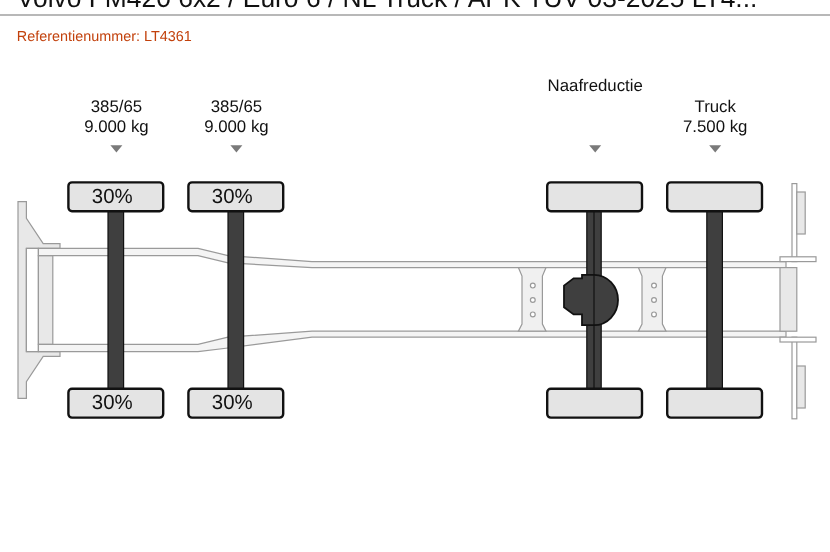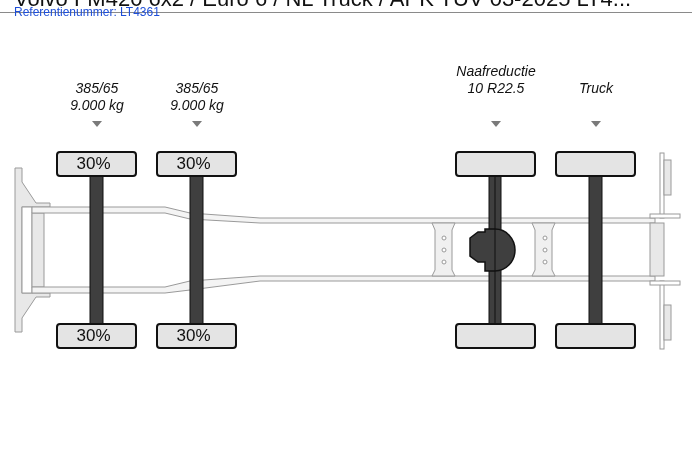--- a/index.html
+++ b/index.html
@@ -9,26 +9,25 @@
       position: relative;
     }
     .title {
       position: absolute; left: 14px; top: -13px; font-size: 22px; color: #111;
       white-space: nowrap; line-height: 24px;
     }
     .title-rule {
       position: absolute; left: 0; top: 12px; width: 692px; height: 1px; background: #8a8a8a;
     }
     .ref {
-      position: absolute; left: 14px; top: 5px; font-size: 12px; color: #1d4ed8;
+      position: absolute; left: 14px; top: 23px; font-size: 12px; color: #c2410c;
     }
     .axle-label {
       position: absolute; text-align: center; font-size: 14px; line-height: 17px; color: #111;
       width: 120px;
-      font-style: italic;
     }
     .arrow {
       position: absolute; width: 0; height: 0;
       border-left: 5px solid transparent; border-right: 5px solid transparent;
       border-top: 6px solid #7a7a7a;
     }
     .diagram { position: absolute; left: 0; top: 0; }
     .pct {
       position: absolute; width: 73px; text-align: center; font-size: 17px; color: #111; line-height: 22px;
     }
@@ -47,26 +46,26 @@
 <div class="arrow" style="left:92px; top:121px;"></div>
 
 <div class="axle-label" style="left:137px; top:80px;">
   <div>385/65</div>
   <div>9.000 kg</div>
 </div>
 <div class="arrow" style="left:192px; top:121px;"></div>
 
 <div class="axle-label" style="left:436px; top:63px;">
   <div>Naafreductie</div>
-  <div>10 R22.5</div>
 </div>
 <div class="arrow" style="left:491px; top:121px;"></div>
 
 <div class="axle-label" style="left:536px; top:80px;">
   <div>Truck</div>
+  <div>7.500 kg</div>
 </div>
 <div class="arrow" style="left:591px; top:121px;"></div>
 
 <svg class="diagram" width="692" height="460" viewBox="0 0 692 460">
 
   <g stroke="#9a9a9a" stroke-width="1" fill="#e8e8e8">
     <polygon points="15,168 22,168 22,182 36,203 50,203 50,207 22,207 22,293 50,293 50,297 36,297 22,318 22,332 15,332"></polygon>
     <rect x="22" y="207" width="10" height="86" fill="#ffffff"></rect>
     <rect x="32" y="213" width="12" height="74" fill="#e8e8e8"></rect>
   </g>

